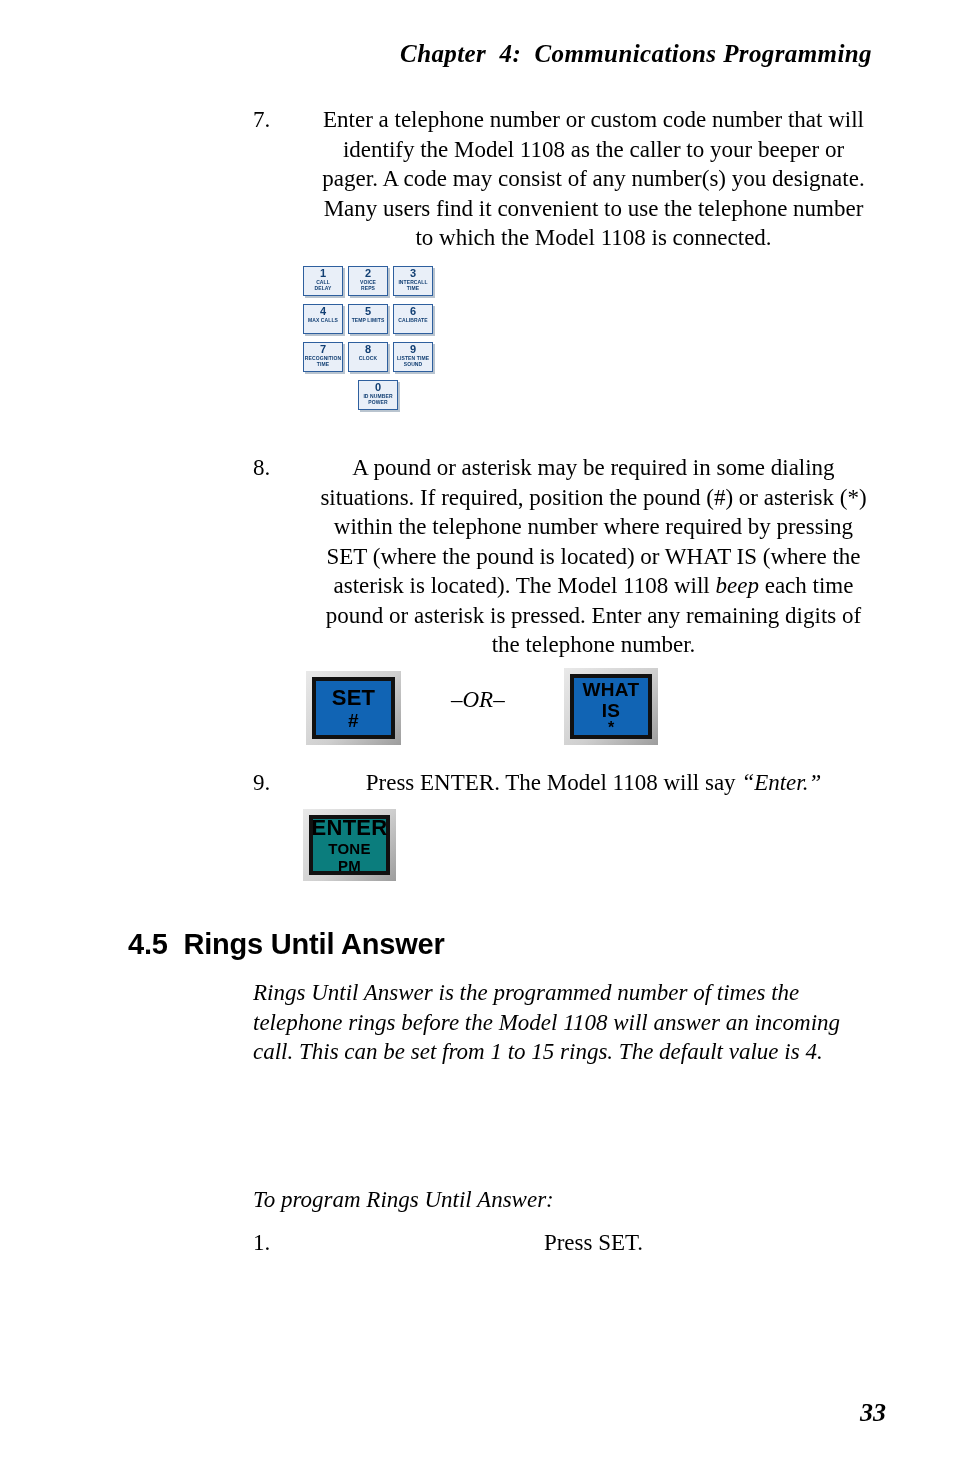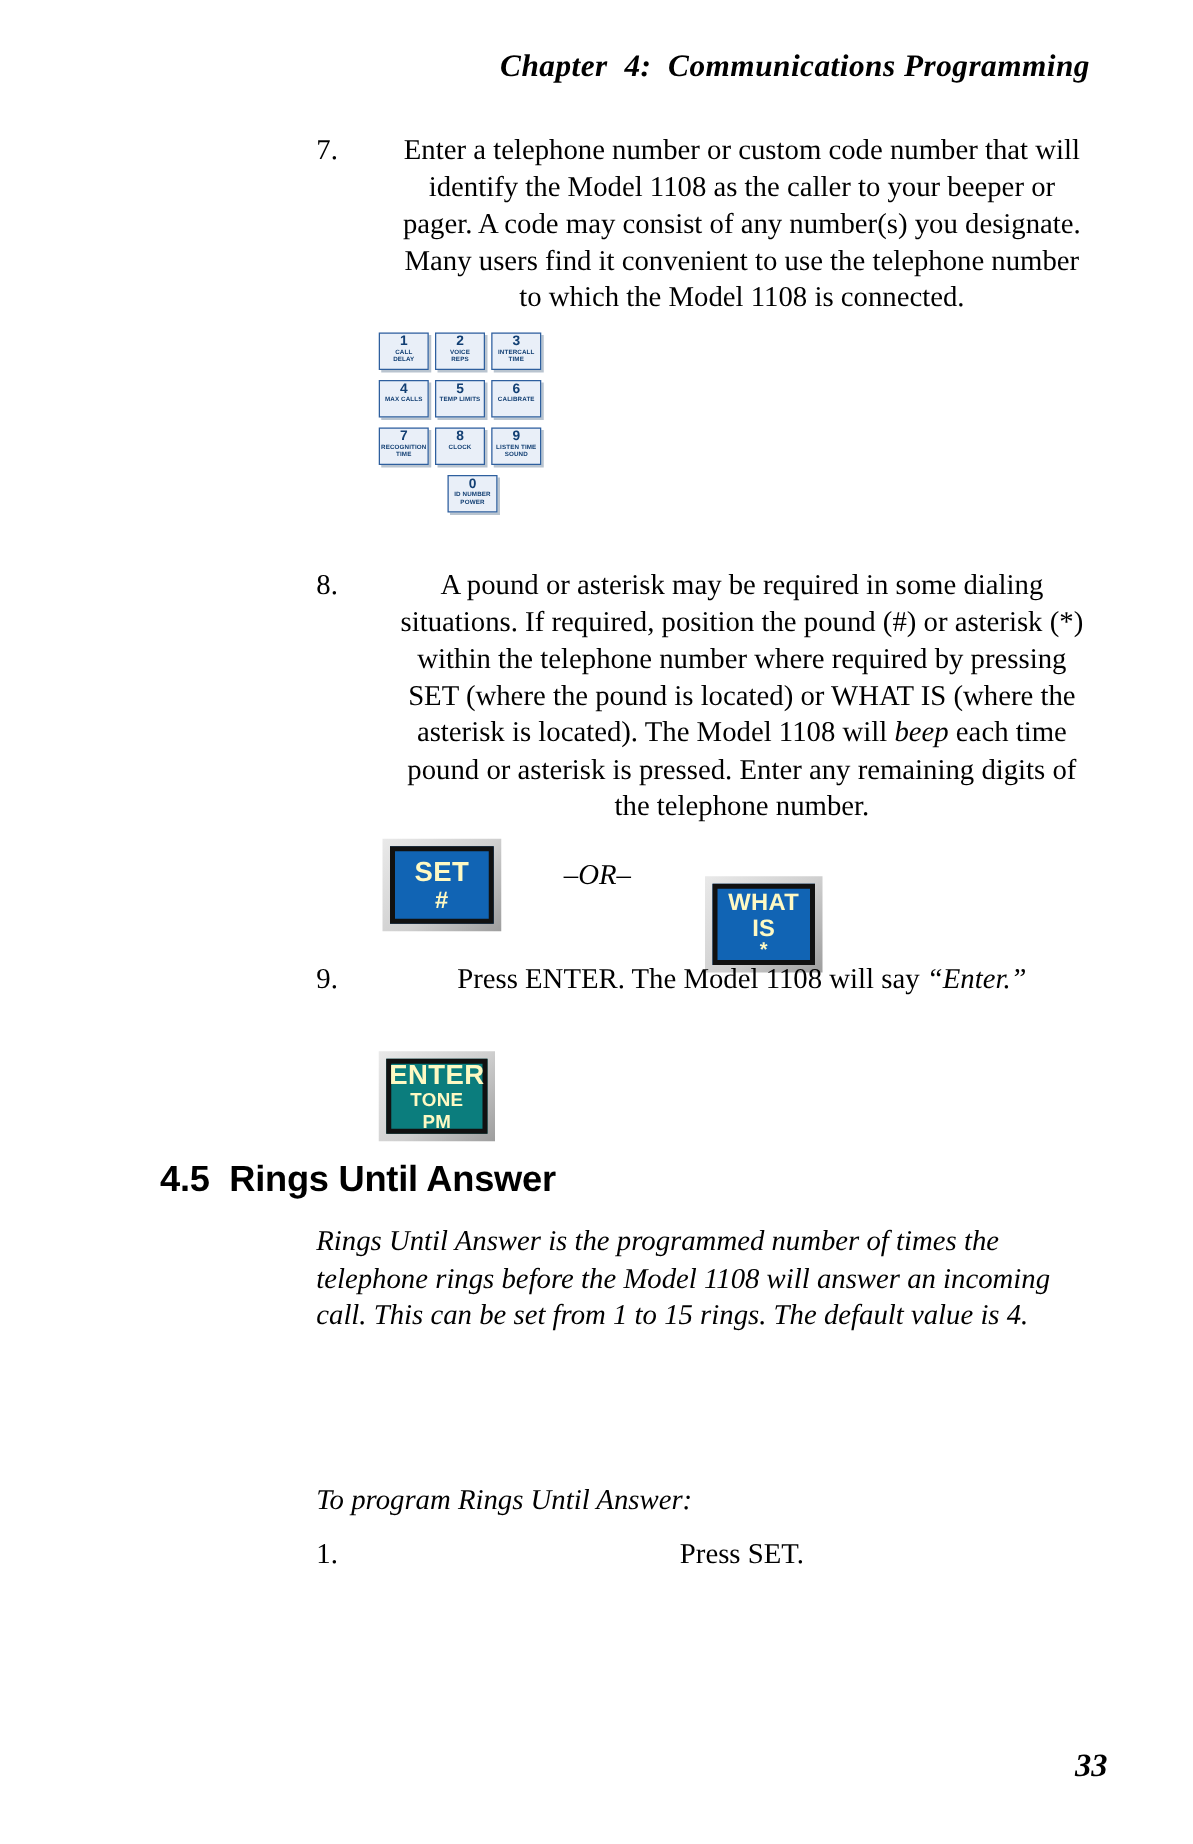--- a/index.html
+++ b/index.html
@@ -142,21 +142,21 @@
     box-sizing: border-box;
     border: 4px solid #111111;
     width: 100%;
     height: 100%;
     display: flex;
     flex-direction: column;
     align-items: center;
     justify-content: center;
     font-family: "Liberation Sans", "DejaVu Sans", sans-serif;
     font-weight: bold;
-    color: #fef9c3;
+    color: #000000;
   }
   .inner.blue { background: #1164b4; }
   .inner.teal { background: #0b7d7d; }
 
   .btn-l1 { font-size: 22px; line-height: 24px; letter-spacing: 0.3px; }
   .btn-l2 { font-size: 19px; line-height: 21px; letter-spacing: 0.3px; }
   .btn-l3 { font-size: 15px; line-height: 17px; letter-spacing: 0.3px; }
   .btn-star { font-size: 16px; line-height: 14px; }
 
   .or-label {
@@ -263,36 +263,36 @@
 
   <div class="bevel-btn" style="left:306px; top:671px; width:95px; height:74px;">
     <div class="inner blue">
       <div class="btn-l1">SET</div>
       <div class="btn-l2">#</div>
     </div>
   </div>
 
   <div class="or-label" style="left:451px; top:687px;">–OR–</div>
 
-  <div class="bevel-btn" style="left:564px; top:668px; width:94px; height:77px;margin-top:33px;">
+  <div class="bevel-btn" style="left:564px; top:668px; width:94px; height:77px;">
     <div class="inner blue">
       <div class="btn-l2">WHAT</div>
       <div class="btn-l2">IS</div>
       <div class="btn-star">*</div>
     </div>
   </div>
 
   <div class="step" style="left:253px; top:768px; width:620px;">
     <div class="step-num">9.</div>
     <div class="step-body" style="width:565px;">
       <span>Press ENTER. The Model 1108 will say </span><i>“Enter.”</i>
     </div>
   </div>
 
-  <div class="bevel-btn" style="left:303px; top:809px; width:93px; height:72px;margin-top:32px;">
+  <div class="bevel-btn" style="left:303px; top:809px; width:93px; height:72px;">
     <div class="inner teal">
       <div class="btn-l1">ENTER</div>
       <div class="btn-l3">TONE</div>
       <div class="btn-l3">PM</div>
     </div>
   </div>
 
   <div class="h2" style="left:128px; top:928px;">4.5  Rings Until Answer</div>
 
   <div class="para" style="left:253px; top:978px; width:620px;">Rings Until Answer is the programmed number of times the telephone rings before the Model 1108 will answer an incoming call. This can be set from 1 to 15 rings. The default value is 4.</div>

